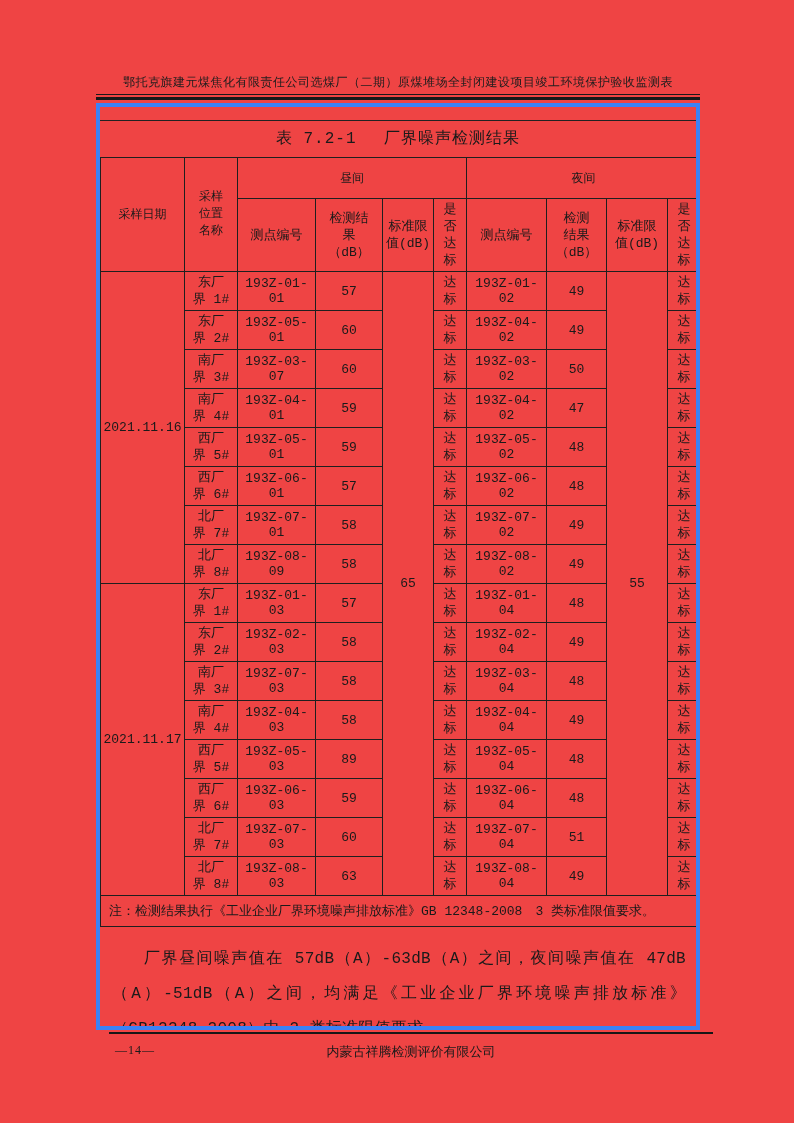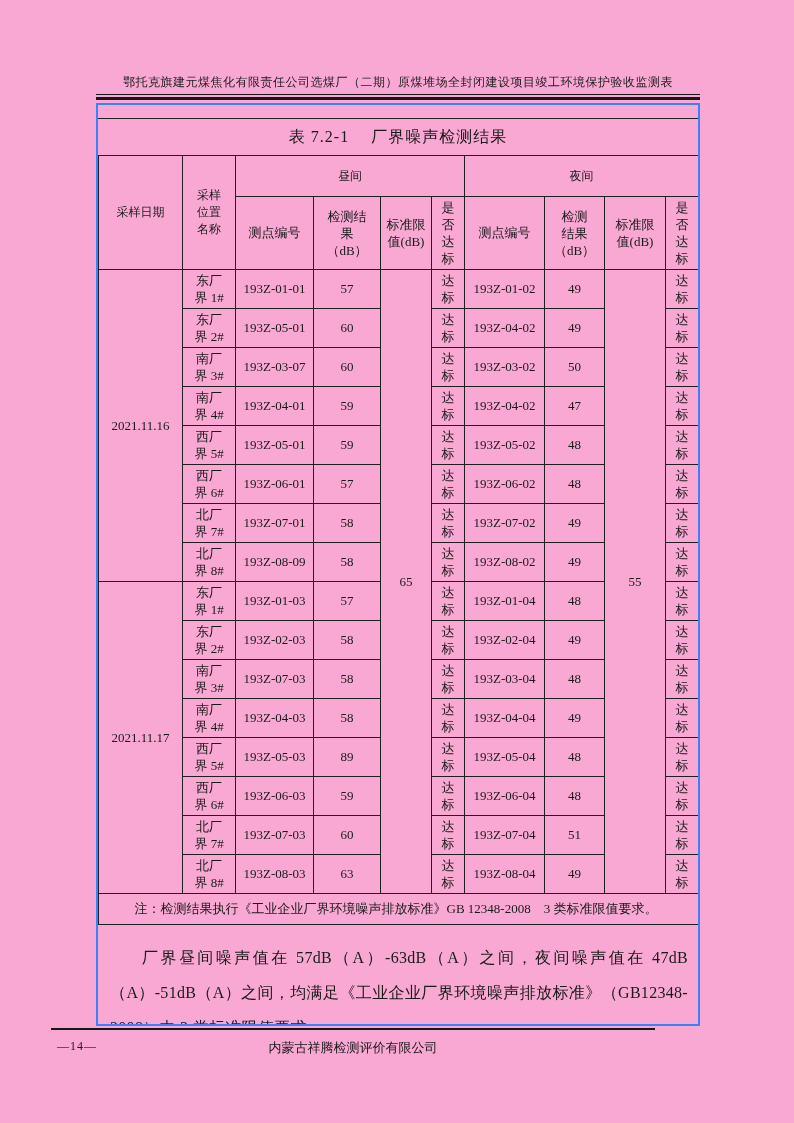--- a/index.html
+++ b/index.html
@@ -1,33 +1,33 @@
 <!DOCTYPE html>
 <html><head>
 <meta charset="utf-8">
 <style>
   html,body { margin:0; padding:0; background:#ffffff; }
   .page {
     width: 794px; height: 1123px; position: relative;
-    background: #f9a8d4; overflow: hidden;
+    background: #ef4444; overflow: hidden;
     font-family: "Liberation Serif", "DejaVu Serif", serif;
     color: #1a1a1a;
   }
   .content { width: 604px; margin-left: 96px; }
   .doc-header {
     padding-top: 74px; text-align: center; font-size: 12px;
     letter-spacing: 0.5px; color: #1d1d1d;
   }
   .header-rule {
     margin-top: 3px; height: 2px;
     border-top: 1px solid #181818; border-bottom: 3px solid #181818;
   }
   .content-box {
-    margin-top: 3px; border: 2px solid #3b82f6;
-    height: 919px; overflow: hidden; box-sizing: content-box;
+    margin-top: 3px; border: 4px solid #3b82f6;
+    height: 919px; overflow: hidden; box-sizing: content-box; font-family: Liberation Mono, monospace;
   }
   .box-strip { height: 13px; border-bottom: 1px solid #222; }
   .table-title {
     height: 36px; line-height: 36px; text-align: center;
     font-size: 16px; letter-spacing: 1px;
   }
   table.noise {
     border-collapse: collapse; table-layout: fixed; width: 100%;
   }
   table.noise th, table.noise td {
@@ -37,28 +37,28 @@
   }
   .pre { white-space: pre-line; line-height: 17px; }
   thead tr.hrow1 th { height: 38px; font-size: 12px; }
   thead tr.hrow2 th { height: 70px; }
   tbody td { height: 36px; }
   td.pos-cell { text-align: left; padding-left: 7px; line-height: 17px; }
   td.date-cell { font-size: 13px; }
   td.limit-cell { font-size: 13px; }
   td.status { line-height: 17px; }
   tr.note-row td {
-    height: 24px; text-align: center; padding: 3px 13px 3px 8px; font-size: 13px; margin-top: 41px;
+    height: 24px; text-align: left; padding: 3px 13px 3px 8px; font-size: 13px; margin-top: 41px;
   }
   .body-paragraph {
     font-size: 16px; line-height: 35px; text-indent: 2em;
     padding: 15px 10px 0 12px; text-align: justify; letter-spacing: 0.3px;
   }
   .footer {
-    width: 604px; margin-left: 51px; margin-top: 2px;
+    width: 604px; margin-left: 109px; margin-top: 2px;
     border-top: 2px solid #161616; padding-top: 9px;
     position: relative; text-align: center; font-size: 13px;
   }
   .page-num {
     position: absolute; left: 6px; top: 9px; font-size: 12px;
     letter-spacing: 1px;
   }
 </style>
 </head>
 <body>

